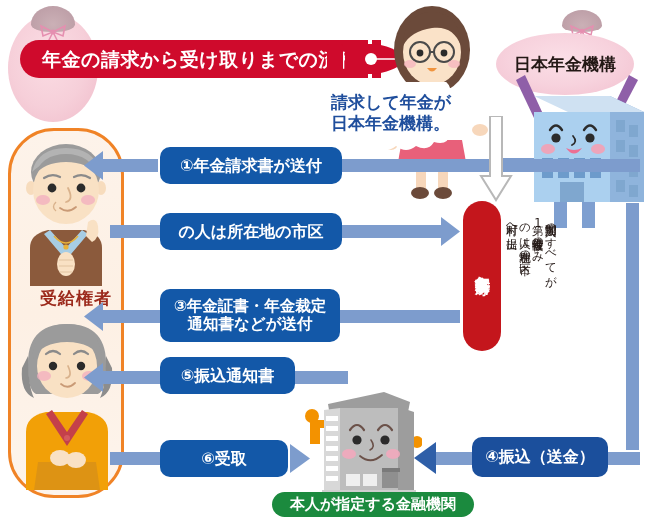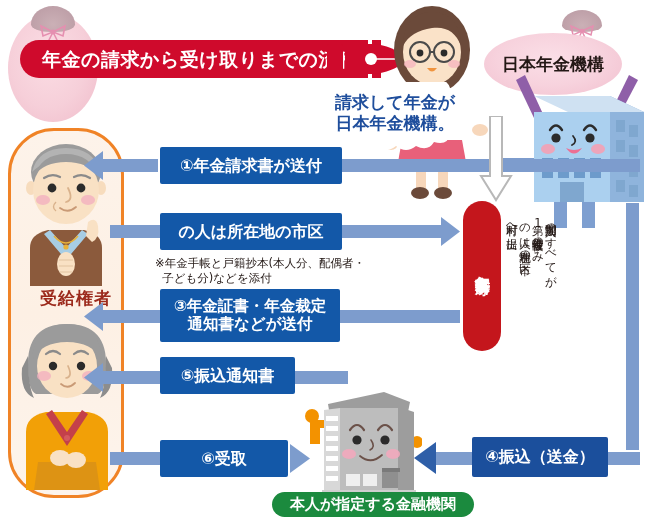--- a/index.html
+++ b/index.html
@@ -48,21 +48,21 @@
   .ben-panel{
     background:linear-gradient(180deg,#fdf3ea 0%,#fdf0e4 50%,#fdf4ec 100%);
     border:3px solid #f08326;border-radius:46px;box-sizing:border-box;
   }
   .ben-label{
     color:#9c2a1c;font-size:17px;font-weight:bold;white-space:nowrap;letter-spacing:1px;margin-left:20px;
   }
 
   
   .step{
-    background:#1358a8;border-radius:2px;box-sizing:border-box;
+    background:#1358a8;border-radius:10px;box-sizing:border-box;
     display:flex;align-items:center;justify-content:center;
     color:#fff;font-weight:bold;font-size:16px;line-height:1.12;text-align:center;
     padding:4px 8px;
   }
   .step.two-line{font-size:15.5px;}
   .step-note{
     font-size:11.5px;color:#231815;line-height:1.28;white-space:pre;
   }
 
   
@@ -162,33 +162,33 @@
     <ellipse cx="82" cy="62" rx="6" ry="4" fill="#f6b8c0" opacity="0.85"></ellipse>
 
     <path d="M55 66 Q60 73 65 66 Z" fill="#f0943f"></path>
   </svg>
 
   <svg class="abs" style="left:326px;top:82px;" width="176" height="74" viewBox="0 0 176 74">
     <path d="M14 24 q-4 -14 10 -16 q4 -12 18 -6 q8 -10 20 -2 q10 -10 22 -2 q12 -8 22 2 q14 -6 18 6 q14 2 10 16
              q8 10 -2 16 q6 12 -8 14 q-2 12 -16 8 q-6 10 -18 4 q-10 8 -20 0 q-10 8 -20 0 q-12 6 -18 -4
              q-14 4 -16 -8 q-14 -2 -8 -14 q-10 -6 -2 -16 Z" fill="#ffffff"></path>
   </svg>
-  <div class="abs" style="left:311px;top:92px;width:168px;text-align:center;">
+  <div class="abs" style="left:331px;top:92px;width:168px;text-align:left;">
     <div class="bubble-txt">請求して年金が</div>
     <div class="bubble-txt">日本年金機構。</div>
   </div>
 
   <div class="abs sakura-knot" style="left:562px;top:10px;width:40px;height:22px;"></div>
   <svg class="abs" style="left:564px;top:24px;" width="36" height="20" viewBox="0 0 36 20">
     <path d="M18 7 L7 2 L9 11 L18 7 Z" fill="none" stroke="#e58fb0" stroke-width="1.5"></path>
     <path d="M18 7 L29 2 L27 11 L18 7 Z" fill="none" stroke="#e58fb0" stroke-width="1.5"></path>
     <path d="M18 7 L13 18 M18 7 L23 18" fill="none" stroke="#e58fb0" stroke-width="1.5"></path>
     <circle cx="18" cy="7" r="2.2" fill="#e58fb0"></circle>
   </svg>
-  <div class="abs pink-ellipse" style="left:484px;top:33px;width:138px;height:62px;">
+  <div class="abs pink-ellipse" style="left:496px;top:33px;width:138px;height:62px;">
     <span>日本年金機構</span>
   </div>
 
   <svg class="abs" style="left:498px;top:62px;" width="156" height="170" viewBox="0 0 156 170">
 
     <path d="M36 56 L18 18 L27 13 L45 52 Z" fill="#8f5fa8"></path>
     <path d="M120 56 L140 18 L131 13 L112 52 Z" fill="#8f5fa8"></path>
 
     <rect x="0" y="96" width="40" height="13" fill="#7d9ccd"></rect>
 
@@ -328,22 +328,20 @@
 
   <div class="abs bar-h" style="left:110px;top:225px;width:52px;height:13px;"></div>
   <div class="abs bar-h" style="left:340px;top:225px;width:104px;height:13px;"></div>
   <svg class="abs" style="left:440px;top:217px;" width="20" height="29" viewBox="0 0 20 29">
     <path d="M20 14.5 L1 0 L1 29 Z" fill="#7d9ccd"></path>
   </svg>
   <div class="abs step" style="left:160px;top:213px;width:182px;height:37px;">
     <span>の人は所在地の市区</span>
   </div>
 
-  <div class="abs step-note" style="left:155px;top:256px;width:240px;">※年金手帳と戸籍抄本(本人分、配偶者・
-  子ども分)などを添付</div>
 
   <div class="abs bar-h" style="left:98px;top:310px;width:62px;height:13px;"></div>
   <svg class="abs" style="left:84px;top:302px;" width="20" height="29" viewBox="0 0 20 29">
     <path d="M0 14.5 L19 0 L19 29 Z" fill="#7d9ccd"></path>
   </svg>
   <div class="abs bar-h" style="left:338px;top:310px;width:122px;height:13px;"></div>
   <div class="abs step two-line" style="left:160px;top:289px;width:180px;height:53px;flex-direction:column;justify-content:center;">
     <span>③年金証書・年金裁定</span>
     <span>通知書などが送付</span>
   </div>

